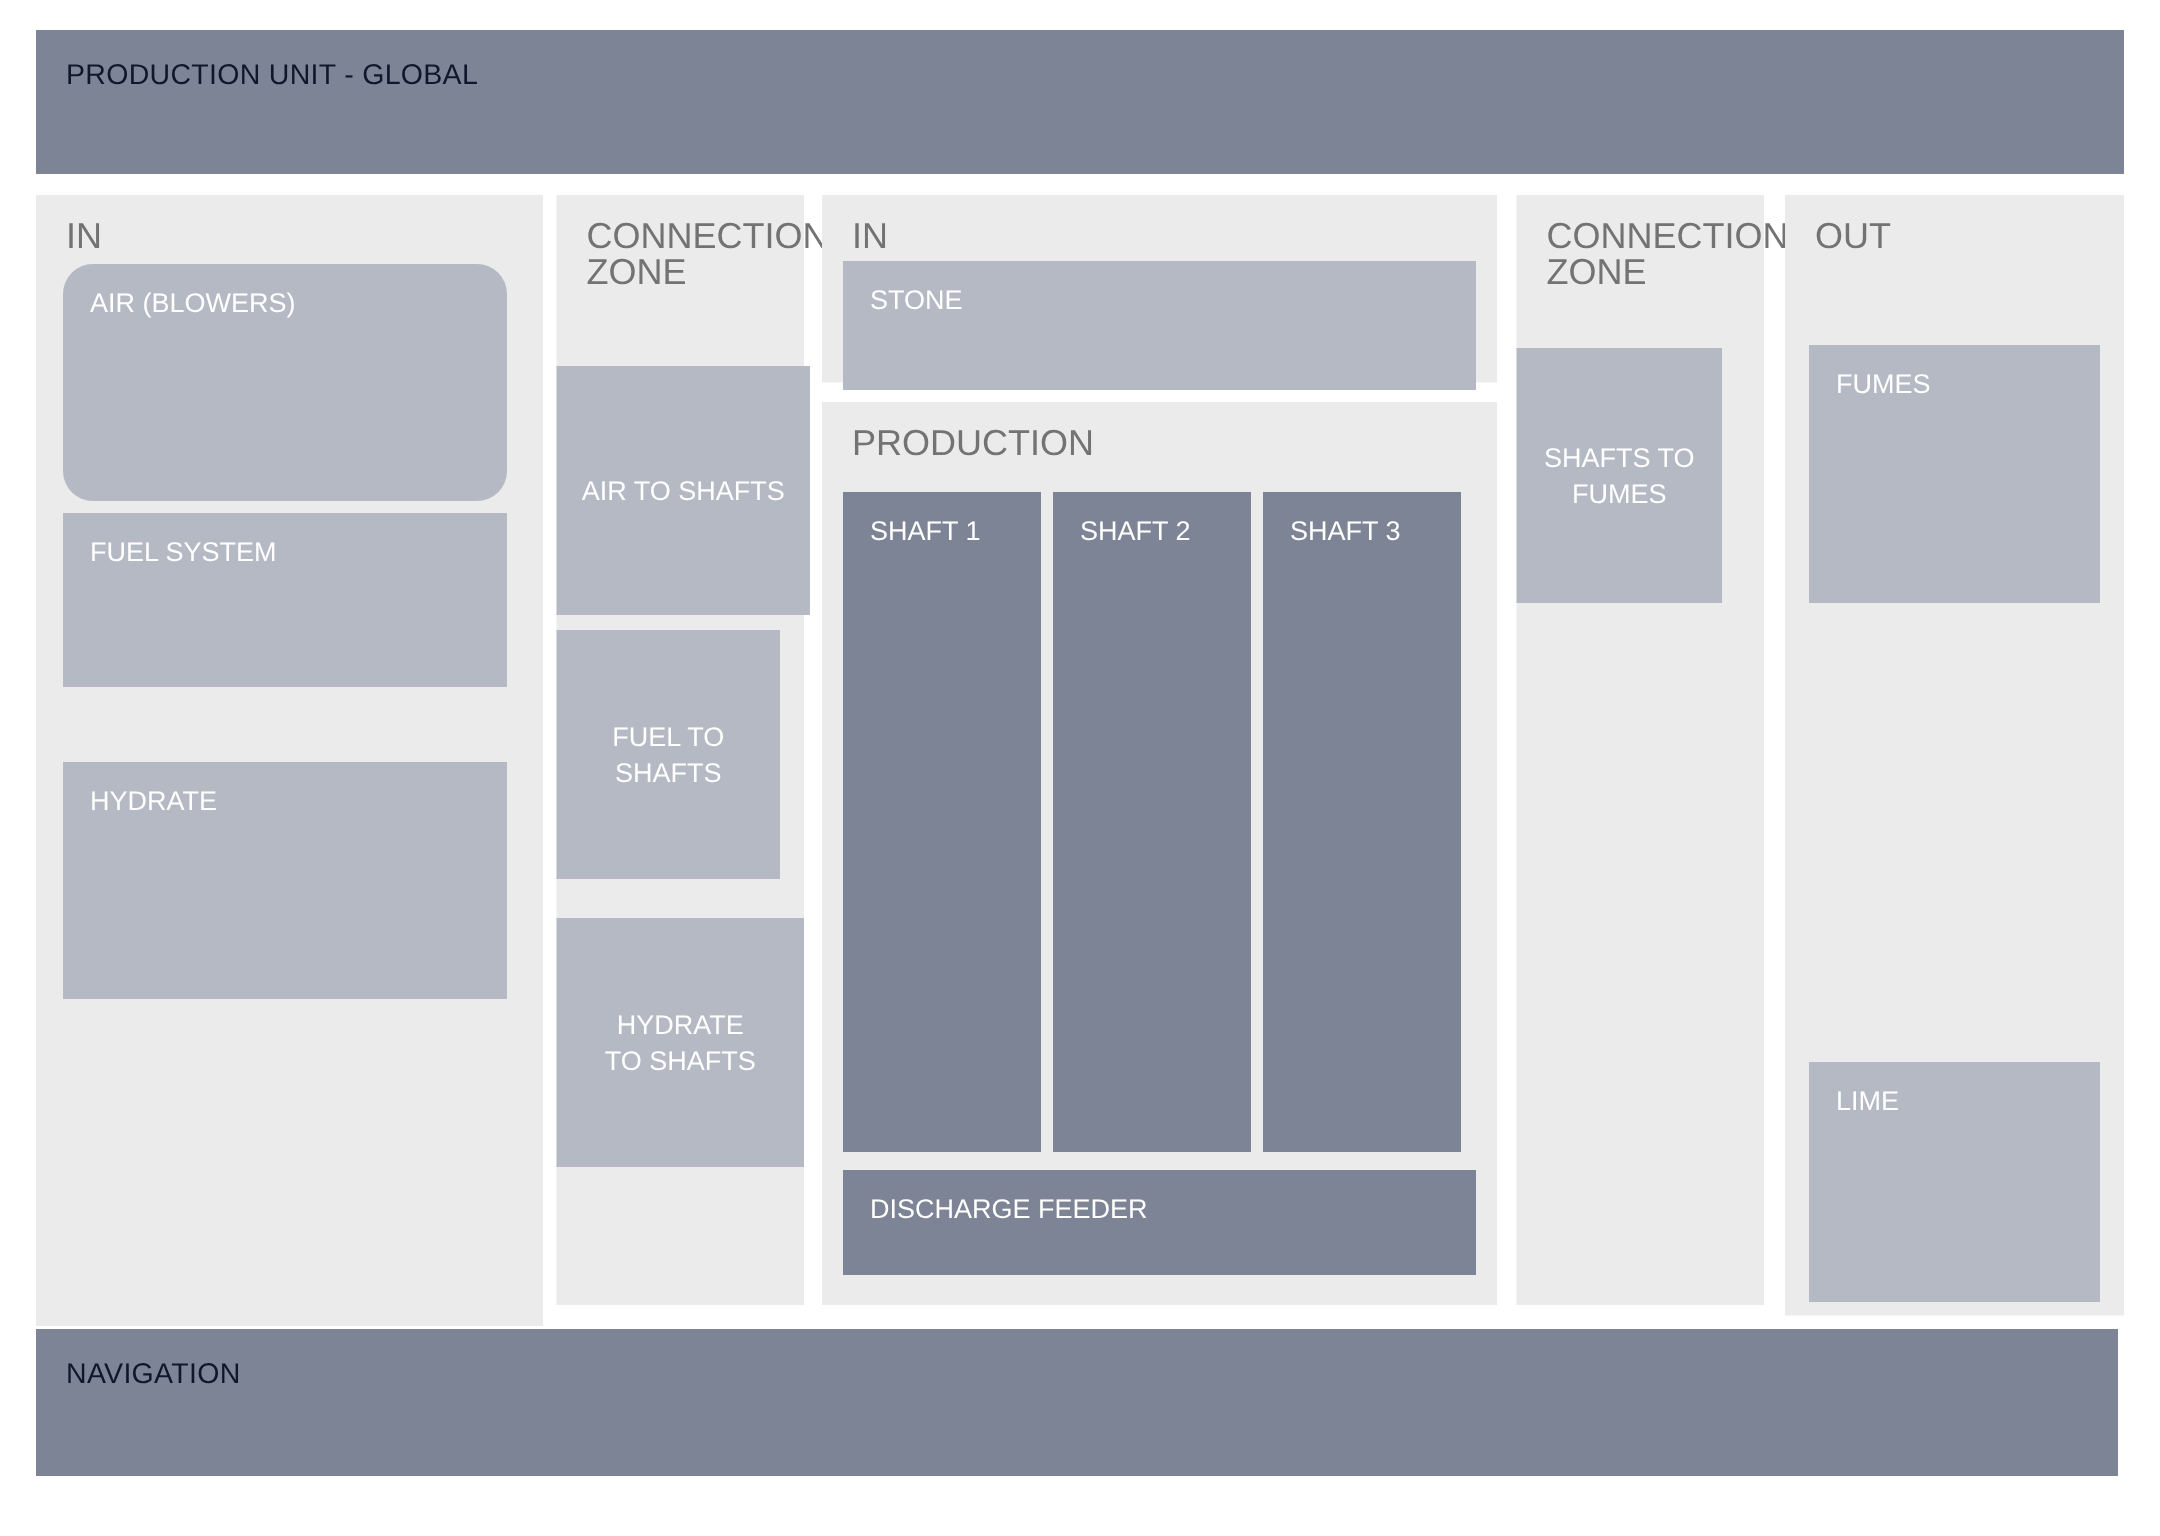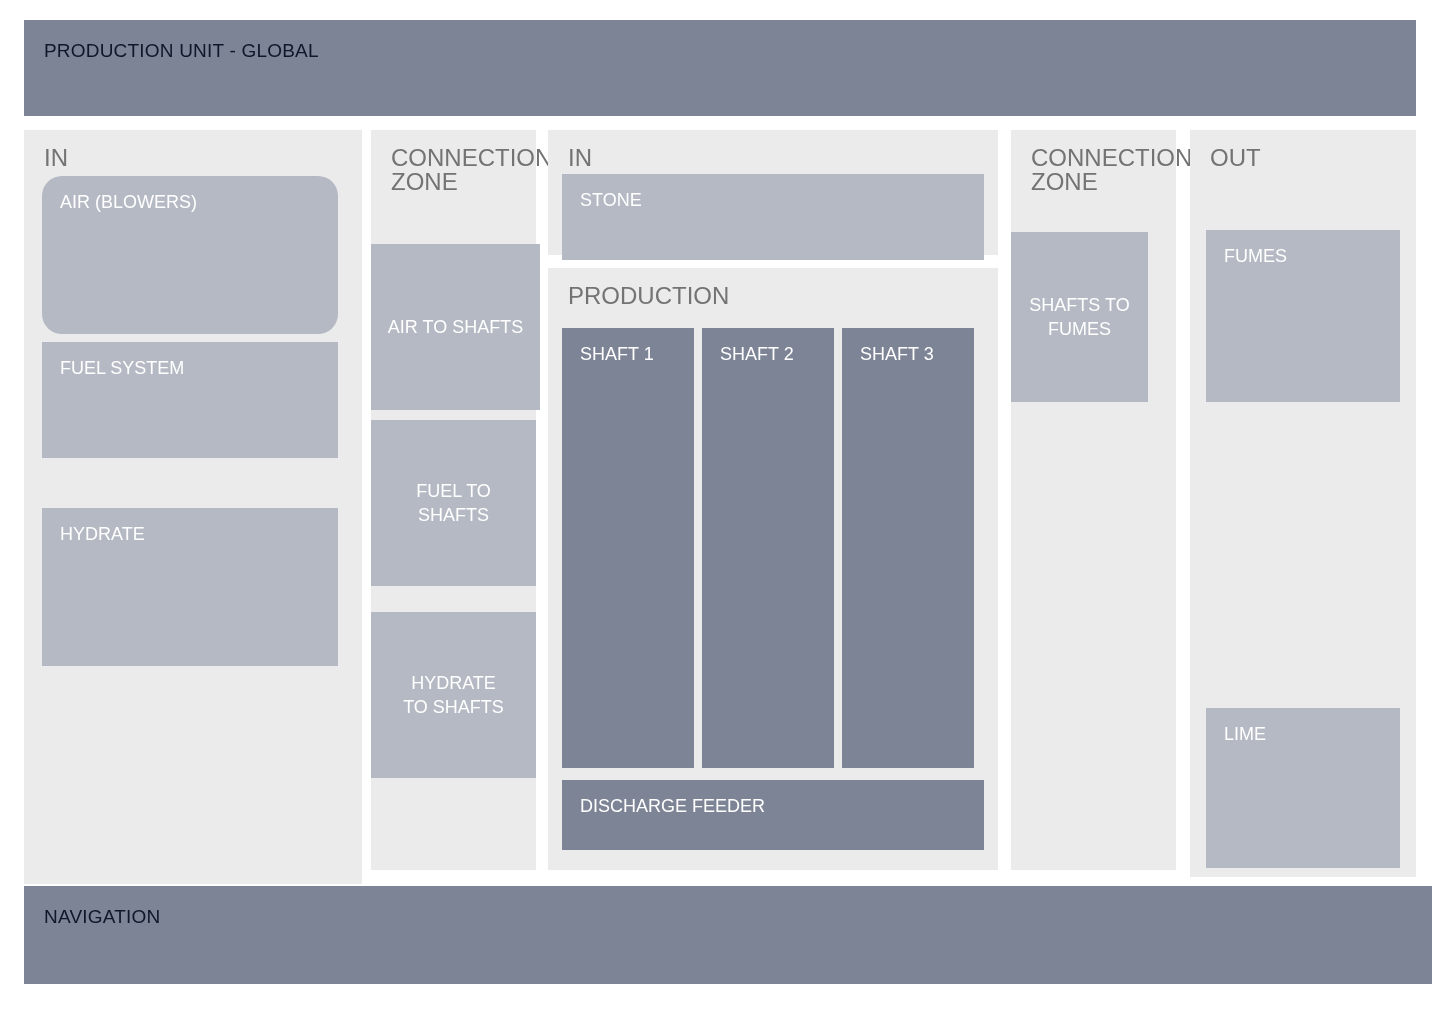--- a/index.html
+++ b/index.html
@@ -43,21 +43,20 @@
     left: 24px;
     top: 20px;
     width: 1392px;
     height: 96px;
   }
   #footer-bar {
     left: 24px;
     top: 886px;
     width: 1388px;
     height: 98px;
-    padding-left: 20px;
   }
 
   
   .panel {
     position: absolute;
     background: #ebebeb;
   }
   .panel-title {
     position: absolute;
     left: 20px;
@@ -103,21 +102,21 @@
 
   
   #panel-in-left  { left: 24px;  top: 130px; width: 338px; height: 754px; }
   #tile-air       { left: 18px;  top: 46px;  width: 296px; height: 158px; border-radius: 20px; }
   #tile-fuel      { left: 18px;  top: 212px; width: 296px; height: 116px; }
   #tile-hydrate   { left: 18px;  top: 378px; width: 296px; height: 158px; }
 
   
   #panel-cz-left  { left: 371px; top: 130px; width: 165px; height: 740px; }
   #tile-air-shafts     { left: 0;  top: 102px; width: 169px; height: 166px; margin-top: 12px; }
-  #tile-fuel-shafts    { left: 0;  top: 290px; width: 165px; height: 166px; padding-left: 12px; }
+  #tile-fuel-shafts    { left: 0;  top: 290px; width: 149px; height: 166px; padding-left: 12px; }
   #tile-hydrate-shafts { left: 0;  top: 482px; width: 165px; height: 166px; }
 
   
   #panel-in-center { left: 548px; top: 130px; width: 450px; height: 125px; }
   #tile-stone      { left: 14px;  top: 44px;  width: 422px; height: 86px; }
 
   
   #panel-processing { left: 548px; top: 268px; width: 450px; height: 602px; }
   #shaft-1 { left: 14px;  top: 60px; width: 132px; height: 440px; }
   #shaft-2 { left: 154px; top: 60px; width: 132px; height: 440px; }

